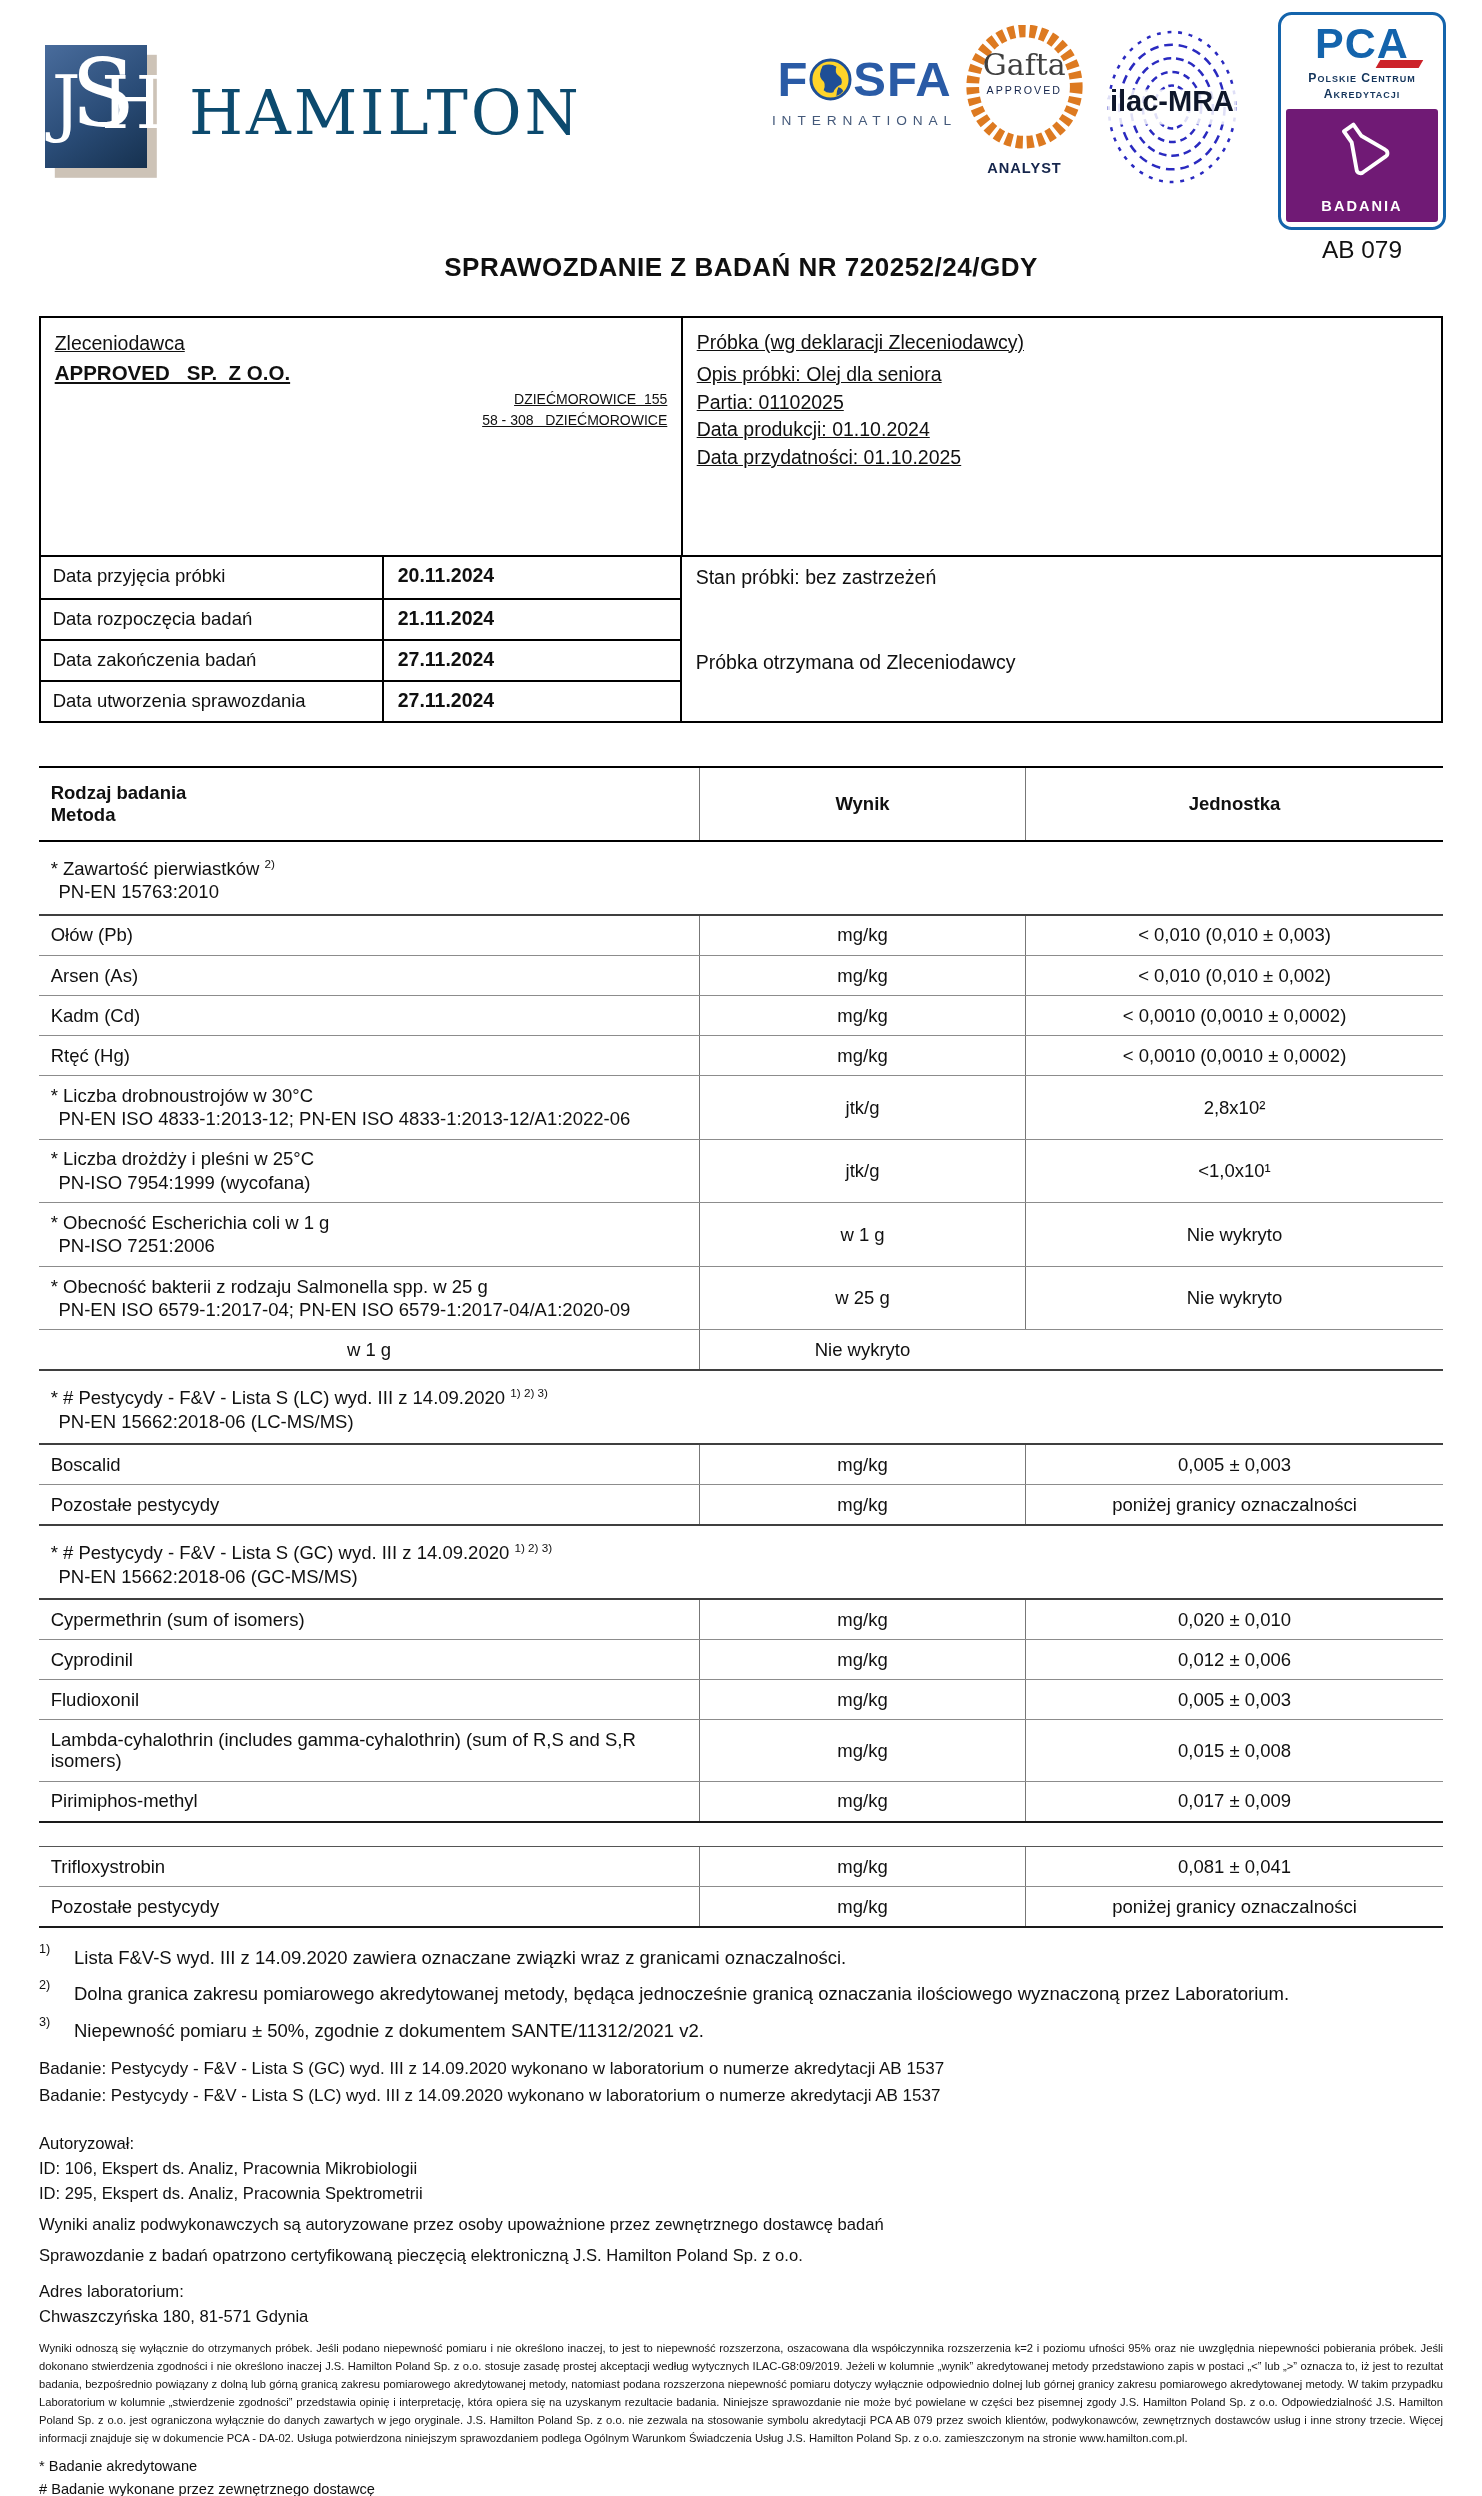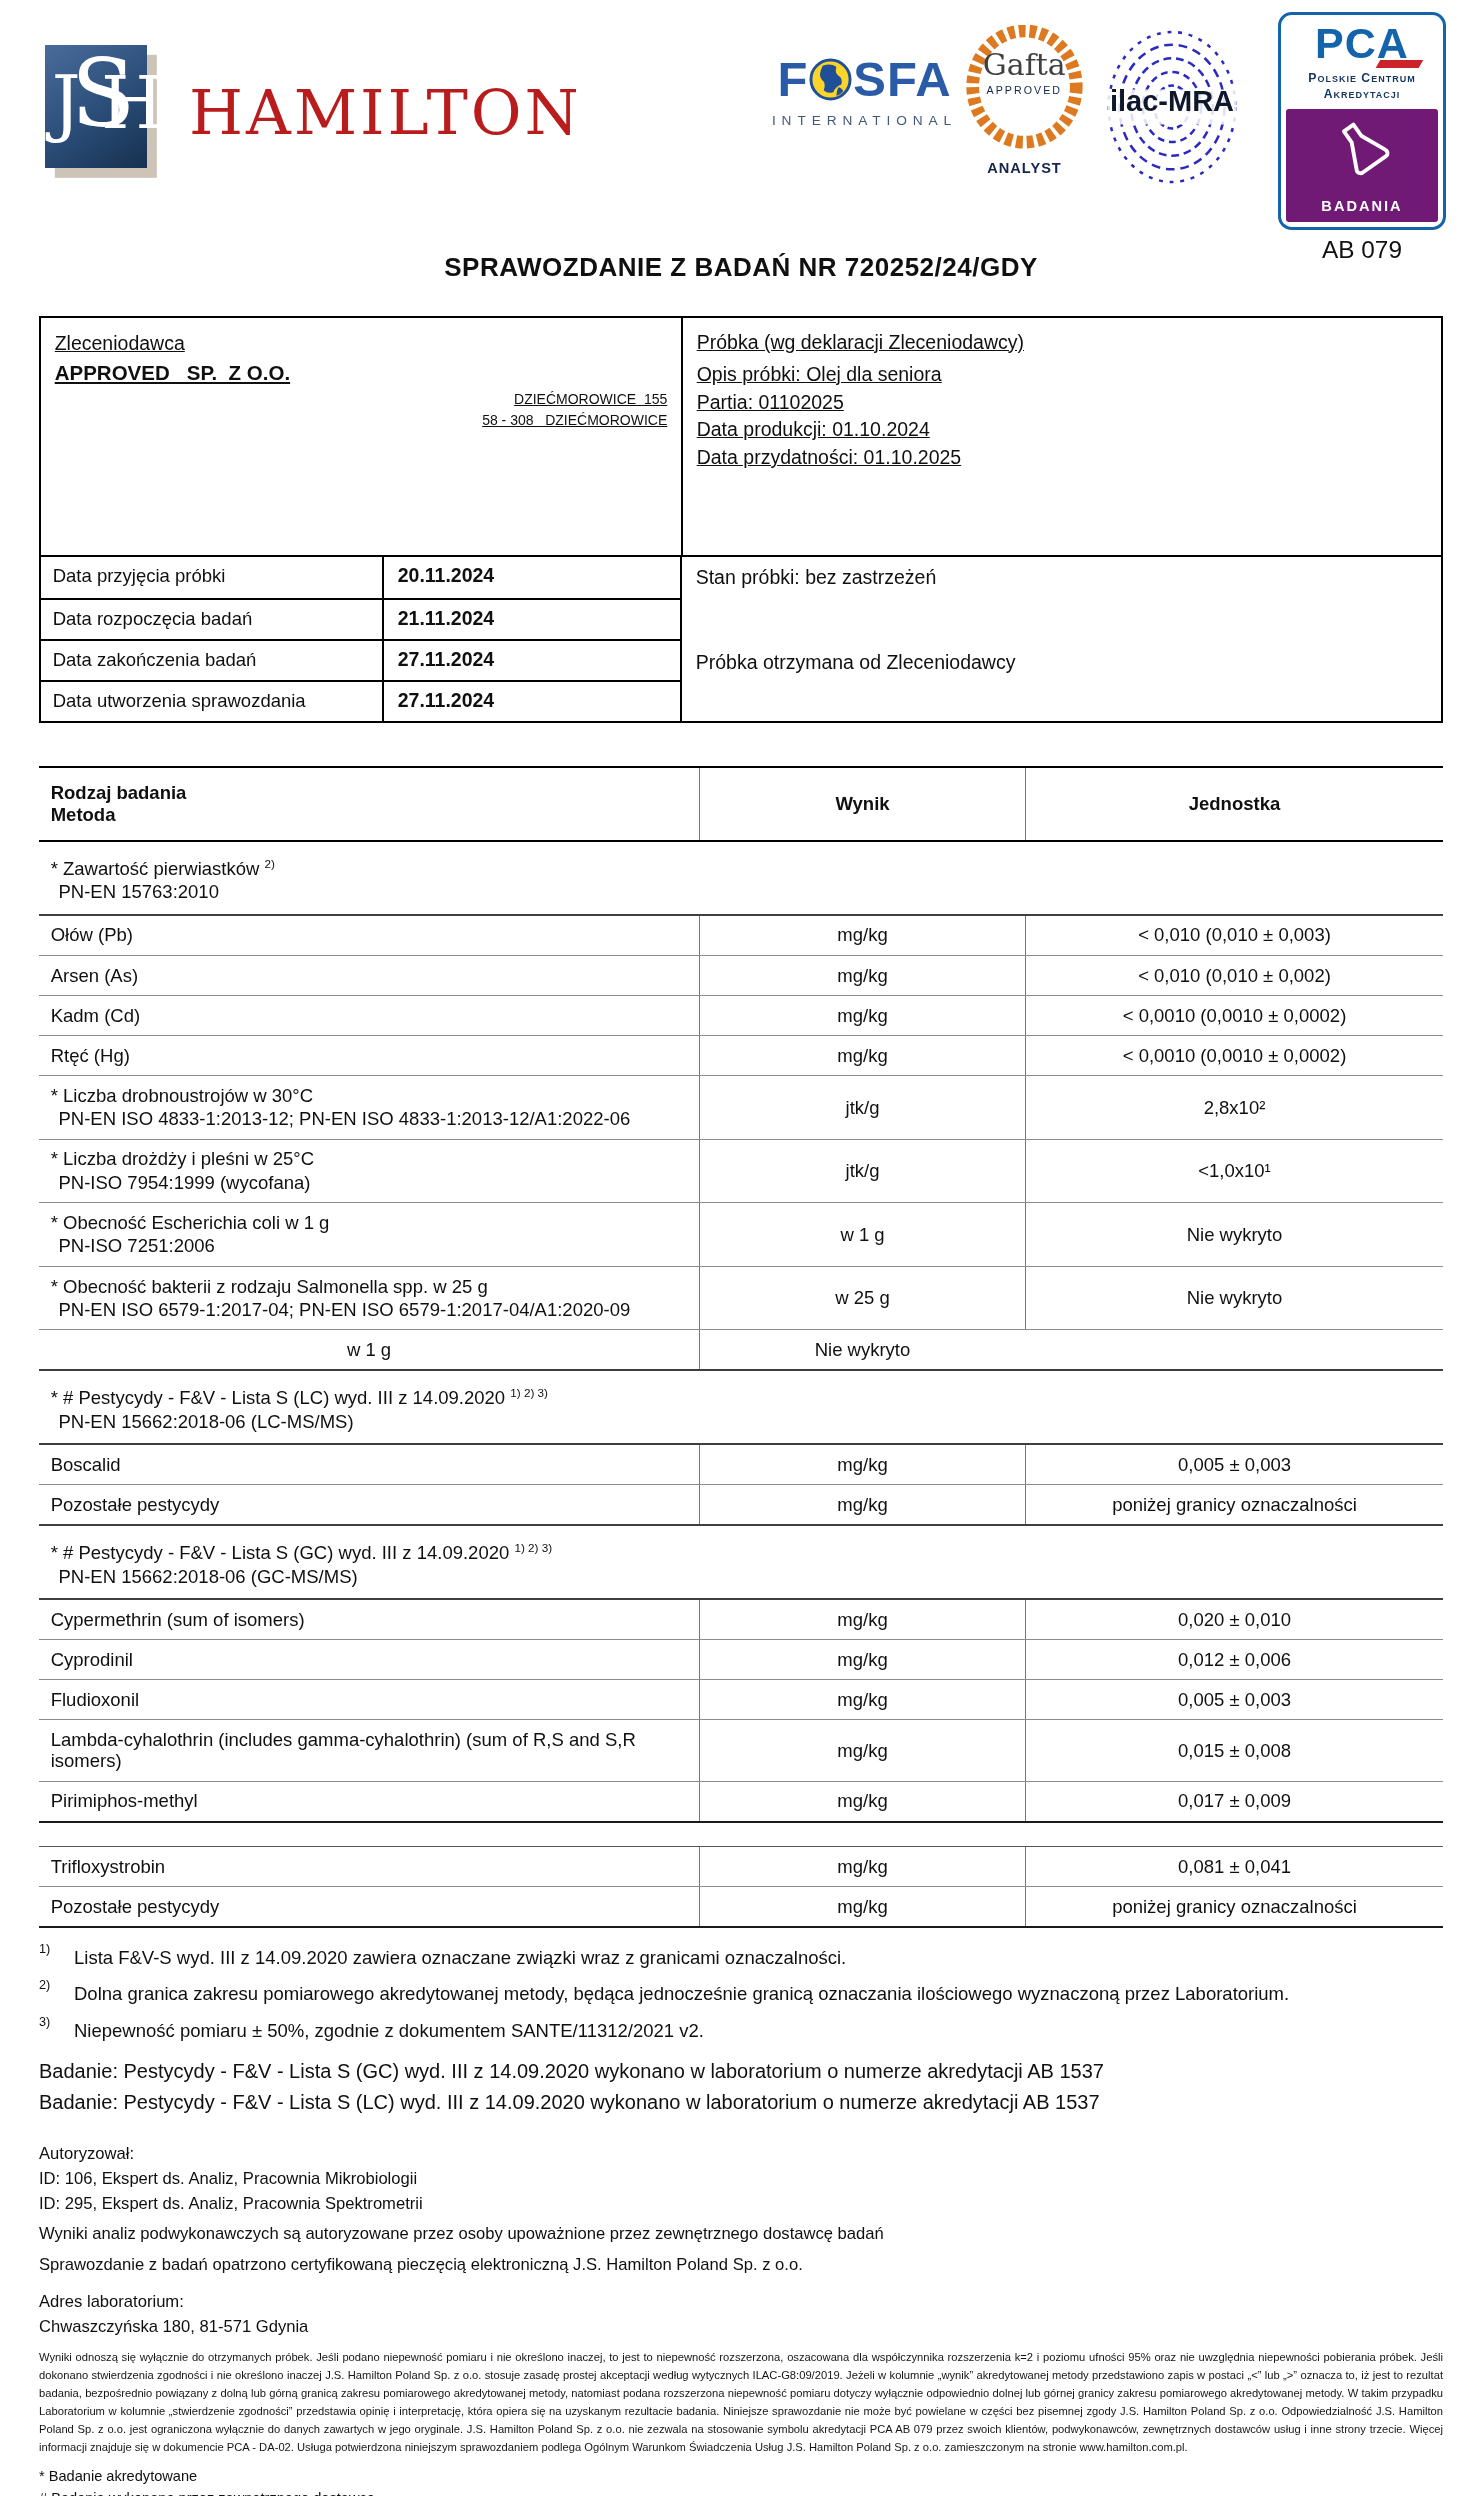--- a/index.html
+++ b/index.html
@@ -15,21 +15,21 @@
     position:absolute;left:45px;top:45px;width:102px;height:123px;
     background:linear-gradient(145deg,#496c9c 0%,#2a4c77 55%,#16314f 100%);
     box-shadow:9.8px 9.8px 0 #cdc3b7;
   }
   .jsh-box span{position:absolute;color:#fff;font-family:"DejaVu Serif",serif;line-height:1;}
   .jsh-j{left:6.8px;top:21.5px;font-size:72px;}
   .jsh-s{left:26px;top:2px;font-size:94px;}
   .jsh-h{left:56px;top:21.5px;font-size:72px;}
   .hamilton{
     position:absolute;left:189px;top:76px;font-family:"DejaVu Serif",serif;
-    font-size:62px;letter-spacing:2.9px;color:#b91c1c;
+    font-size:62px;letter-spacing:2.9px;color:#0c4a6e;
   }
   .fosfa{position:absolute;left:767px;top:51px;width:195px;text-align:center;}
   .fosfa-word{font-size:49px;font-weight:bold;color:#2a5ba6;letter-spacing:1px;display:flex;align-items:center;justify-content:center;}
   .globe{display:inline-block;width:43px;height:43px;margin:0 1px;vertical-align:middle;}
   .fosfa-sub{margin-top:5.9px;font-size:13.7px;letter-spacing:5.9px;color:#44597a;}
   .gafta{position:absolute;left:961px;top:25px;width:127px;text-align:center;}
   .gafta-inner{position:absolute;left:8.8px;top:21.5px;width:109px;text-align:center;}
   .gafta-name{font-family:"DejaVu Serif",serif;font-size:30px;color:#404040;}
   .gafta-approved{font-size:10.7px;letter-spacing:2px;color:#15254c;margin-top:2px;}
   .gafta-analyst{margin-top:3.9px;font-size:14.6px;font-weight:bold;letter-spacing:1px;color:#15254c;}
@@ -98,21 +98,21 @@
   .c-name .mt{padding-left:7.8px;margin-top:2px;}
   .c-unit,.c-result{display:flex;align-items:center;justify-content:center;text-align:center;padding:8.8px 5.9px;}
   .trow.row .cell + .cell{border-left:1px solid #777;}
 
   
   .footnotes{margin-top:15.6px;}
   .footnote{display:grid;grid-template-columns:35px 1fr;margin-bottom:8.8px;}
   .fn-marker{font-size:12.7px;transform:translateY(-2px);}
   .fn-text{font-size:18.5px;line-height:1.5;max-width:1307px;}
   .subtests{margin-top:11.7px;}
-  .subtest-line{font-size:20px;line-height:1.55;}
+  .subtest-line{font-size:17px;line-height:1.55;}
   .auth{margin-top:23.4px;font-size:16.6px;line-height:1.5;}
   .auth .gap-top{margin-top:5.9px;}
   .addr{margin-top:11.7px;font-size:16.6px;line-height:1.5;}
   .fineprint{margin-top:9.8px;font-size:11.2px;line-height:1.6;text-align:justify;color:#151515;}
   .legend{margin-top:7.8px;font-size:14.6px;line-height:1.55;}
 </style>
 </head>
 <body>
 
 <div class="page">

